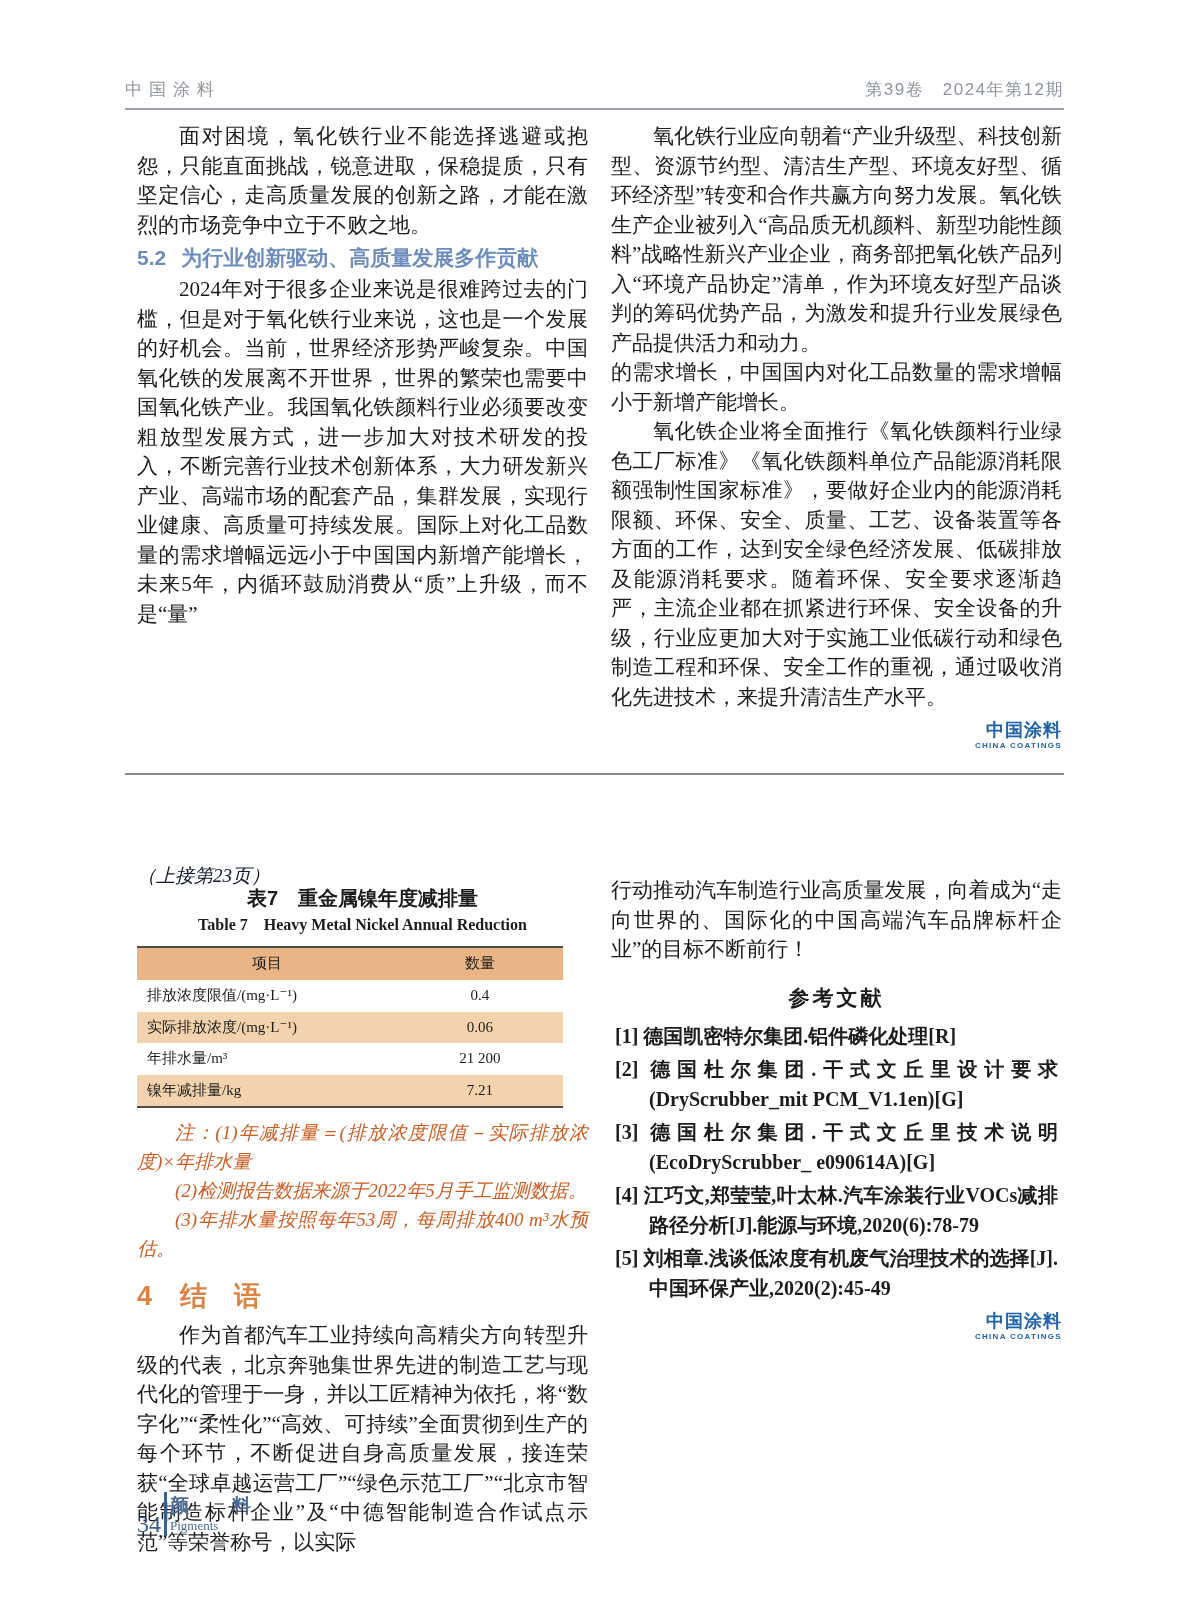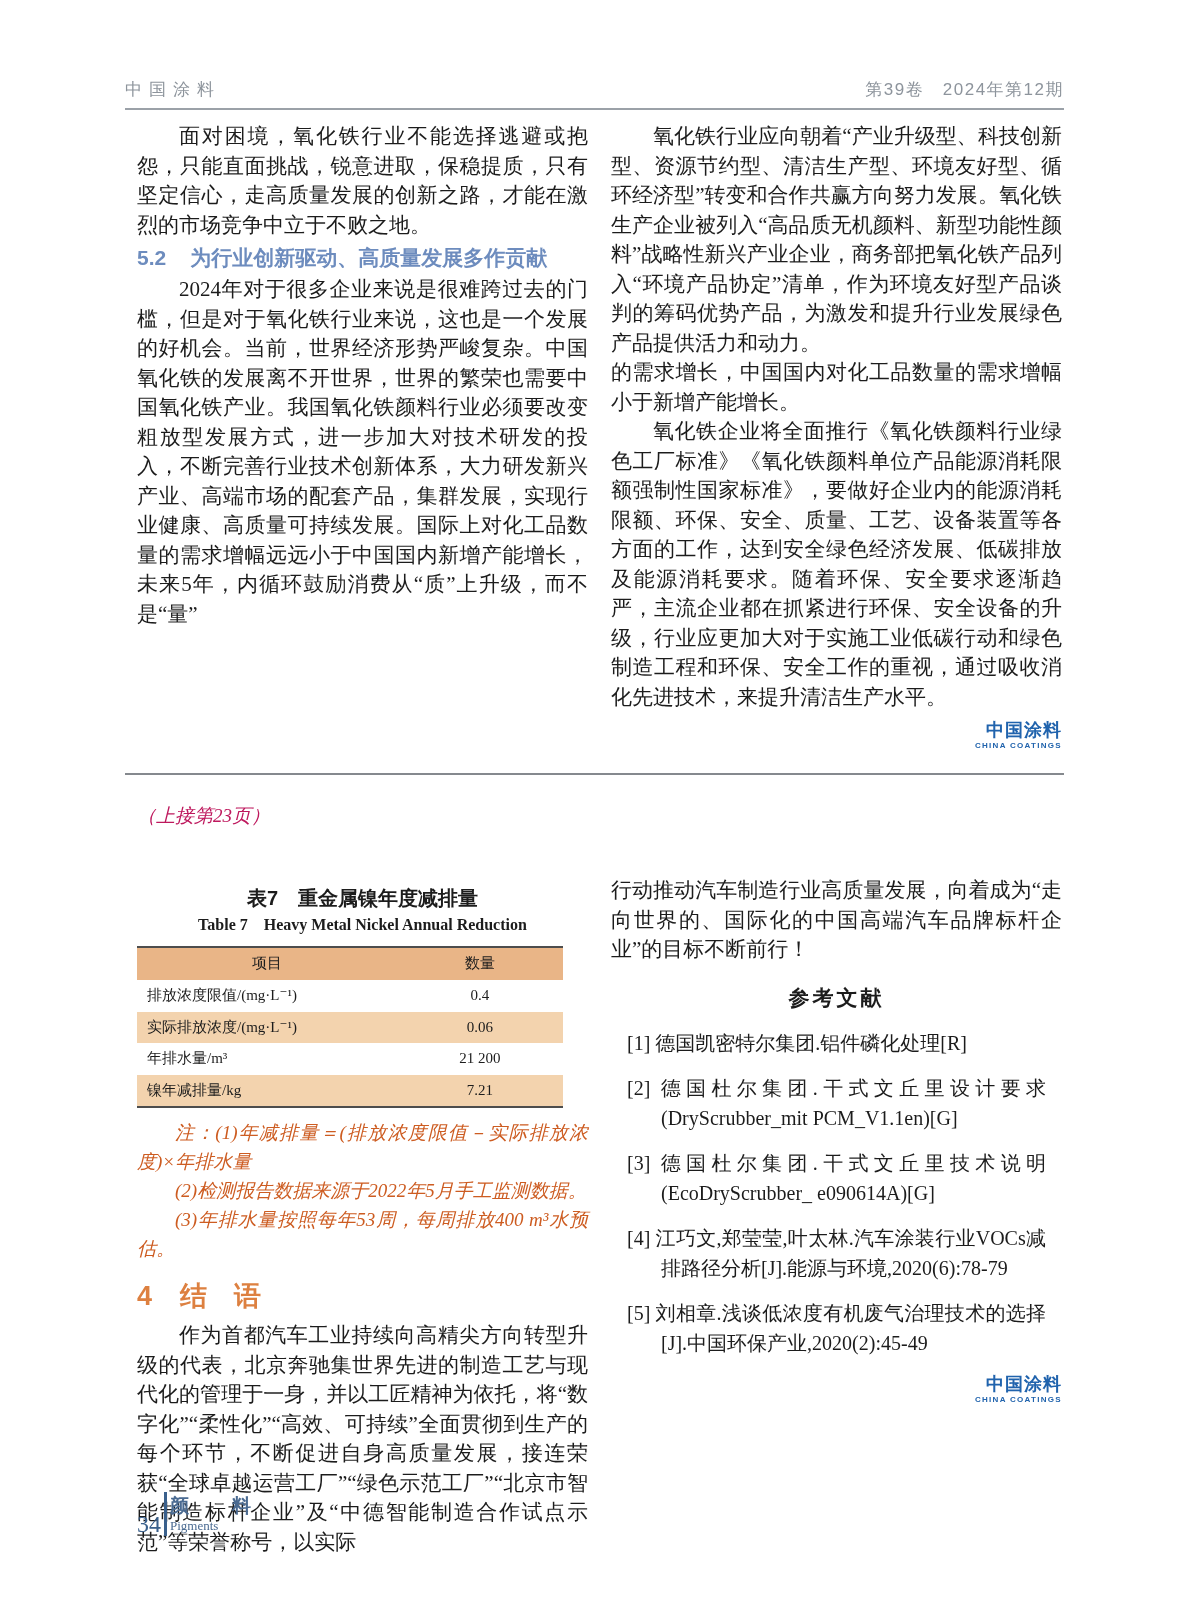--- a/index.html
+++ b/index.html
@@ -24,34 +24,34 @@
   .two-col { position:absolute; left:137px; width:925px; display:flex; gap:23px; }
   .col { width:451px; font-size:21px; line-height:29.5px; text-align:justify; }
   .body-p { margin:0; }
   .indent { text-indent:2em; }
 
   
   .article1 { top:122px; }
   .sec52 {
     margin:3px 0 2px 0; font-family:"Liberation Sans","DejaVu Sans",sans-serif;
     font-weight:bold; font-size:21px; color:#6d8cbe; line-height:30px;
-    display:flex; gap:24px; text-align:left;
+    display:flex; gap:15px; text-align:left;
   }
 
   
   .logo { margin-top:8px; text-align:right;
     font-family:"Liberation Sans","DejaVu Sans",sans-serif; color:#2063ad; }
   .logo-zh { font-weight:bold; font-size:18px; letter-spacing:1px; line-height:20px; }
   .logo-en { font-weight:bold; font-size:8px; letter-spacing:1.3px; line-height:11px; }
 
   
   .divider { position:absolute; top:773px; left:125px; right:123px;
     border-top:2px solid #85898e; }
-  .continued { position:absolute; top:784px; left:137px;
-    font-size:19px; font-style:italic; color:#be185d; }
+  .continued { position:absolute; top:844px; left:137px;
+    font-size:19px; font-style:italic; color:#0f172a; }
 
   
   .article2 { top:876px; }
 
   .tbl-cap-zh { text-align:center; font-family:"Liberation Sans","DejaVu Sans",sans-serif;
     font-weight:bold; font-size:20px; line-height:28px; margin-top:8px; }
   .tbl-cap-en { text-align:center; font-weight:bold; font-size:16px; line-height:26px; }
 
   table.t7 { width:426px; margin-top:8px; border-collapse:collapse;
     border-top:2px solid #4d4d4d; border-bottom:2px solid #4d4d4d;
@@ -69,21 +69,21 @@
   .notes p.first { text-indent:2em; }
 
   .sec4 { margin:16px 0 8px 0; font-family:"Liberation Sans","DejaVu Sans",sans-serif;
     font-weight:bold; font-size:27px; color:#dd8040; line-height:34px;
     display:flex; gap:28px; text-align:left; }
 
   
   .refs-heading { margin-top:18px; text-align:center; font-weight:bold;
     font-size:21px; letter-spacing:3px; line-height:30px; }
   .refs { margin-top:9px; font-size:20px; line-height:29.5px; text-align:justify; }
-  .refs p { margin:16px; padding-left:34px; text-indent:-34px; }
+  .refs p { margin:4px; padding-left:34px; text-indent:-34px;font-weight:bold; }
 
   
   .footer { position:absolute; left:137px; top:1492px;
     display:flex; align-items:center; gap:3px; color:#3a608c; }
   .footer-page { font-size:24px; line-height:24px; align-self:flex-end; }
   .footer-bar { width:3px; height:44px; background:#3a608c; }
   .footer-stack { display:flex; flex-direction:column; }
   .footer-zh { font-family:"Liberation Sans","DejaVu Sans",sans-serif;
     font-weight:bold; font-size:19px; letter-spacing:12px; line-height:24px; color:#4a6a91; }
   .footer-en { font-size:13px; line-height:16px; color:#4a6a91; }

